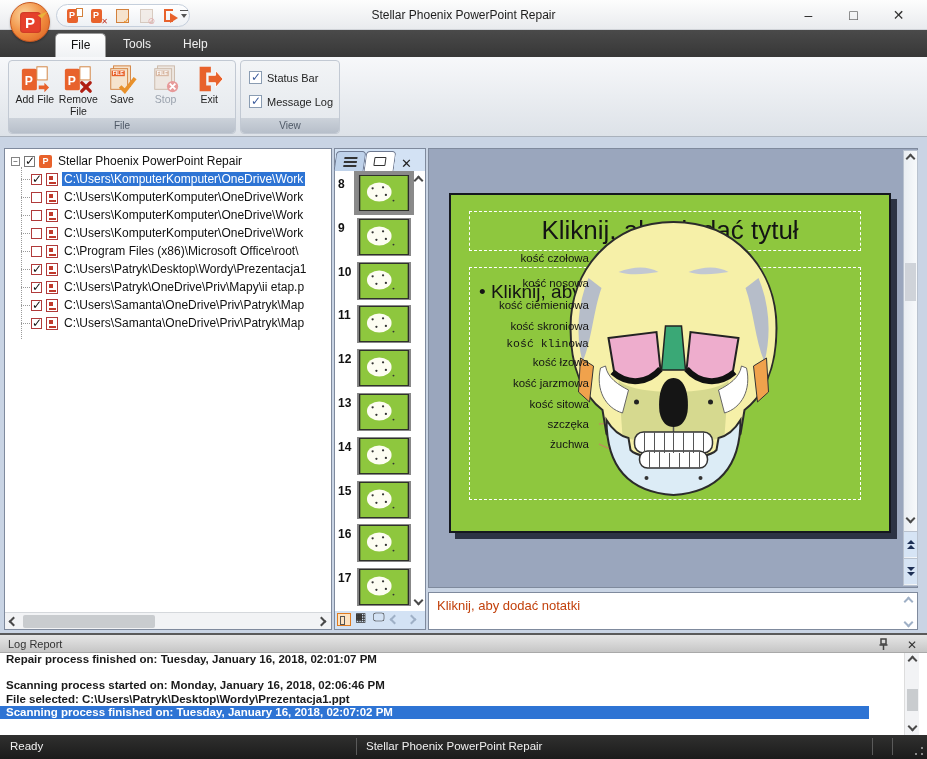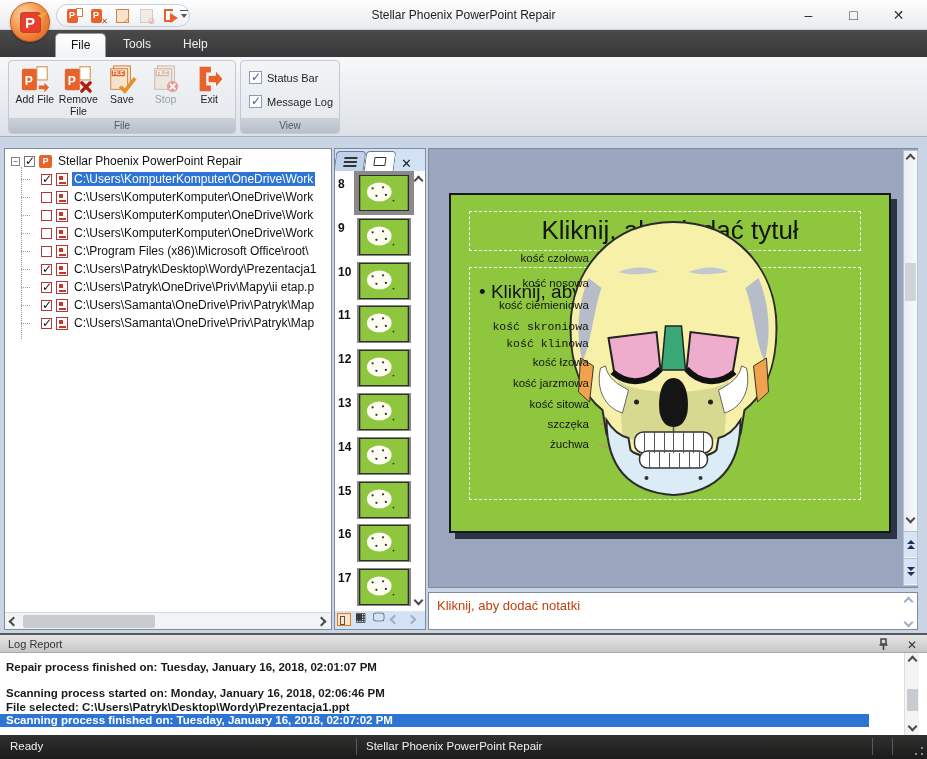--- a/index.html
+++ b/index.html
@@ -47,21 +47,21 @@
   .rbtn.disabled{color:#9aa2ad;}
   .vcheck{position:absolute;left:8px;display:flex;align-items:center;gap:5px;font-size:11px;color:#1f1f1f;}
   .vbox{width:13px;height:13px;background:#fff;border:1px solid #8a9cb2;position:relative;}
   .vbox[data-checked="true"]::after{content:"✓";position:absolute;left:1px;top:-2px;font-size:12px;color:#3a5a9c;font-weight:bold;}
 
   
   #tree-panel{position:absolute;left:4px;top:148px;width:328px;height:482px;background:#fff;border:1px solid #7f8a9d;}
   #tree-rows{position:absolute;left:0;top:0;width:100%;height:462px;overflow:hidden;}
   .tree-row{position:relative;height:18px;display:flex;align-items:center;gap:4px;font-size:12px;color:#111;white-space:nowrap;}
   #tree-root-row{padding-left:6px;}
-  .tree-row.child{padding-left:36px;}
+  .tree-row.child{padding-left:26px;}
   .tree-row.child::before{content:"";position:absolute;left:16px;top:9px;width:9px;border-top:1px dotted #9a9a9a;}
   #tree-vline{position:absolute;left:16px;top:18px;height:172px;border-left:1px dotted #9a9a9a;}
   .expander{width:9px;height:9px;border:1px solid #848484;background:#fff;font-size:8px;line-height:7px;text-align:center;color:#333;flex:none;}
   .cb{width:11px;height:11px;border:1px solid #b03a3a;background:#fff;position:relative;flex:none;}
   .cb.gray{border-color:#777;}
   .cb[data-checked="true"]::after{content:"✓";position:absolute;left:0px;top:-3px;font-size:12px;font-weight:bold;color:#111;}
   .ppt-doc{width:12px;height:13px;border:1px solid #b03a3a;background:#fff;position:relative;flex:none;}
   .ppt-doc::before{content:"";position:absolute;left:2px;top:2px;width:4px;height:4px;background:#c0392b;}
   .ppt-doc::after{content:"";position:absolute;left:2px;top:8px;width:7px;height:2px;background:#c0392b;}
   .root-icon{width:13px;height:13px;background:#e8622c;border-radius:2px;color:#fff;font-size:9px;font-weight:bold;text-align:center;line-height:13px;flex:none;}
@@ -121,21 +121,21 @@
   .dbl-tri{width:0;height:0;border-left:4px solid transparent;border-right:4px solid transparent;}
   .dbl-tri.up{border-bottom:4px solid #1d2f55;}
   .dbl-tri.down{border-top:4px solid #1d2f55;}
   .navbtn{position:absolute;left:0;width:100%;height:26px;background:#d6e4f5;border-top:1px solid #b9c2cf;display:flex;flex-direction:column;align-items:center;justify-content:center;gap:1px;}
 
   
   #log-panel{position:absolute;left:0px;top:633px;width:927px;height:102px;background:#fff;border-top:2px solid #5a5a5a;}
   #log-header{position:absolute;left:0;top:0;width:100%;height:18px;background:linear-gradient(#e6e6e6,#c6c6c6);border-bottom:1px solid #a9a9a9;font-size:11px;color:#333;line-height:18px;padding-left:8px;}
   #log-pin{position:absolute;right:38px;top:3px;width:11px;height:12px;}
   #log-close{position:absolute;right:10px;top:1px;font-size:12px;font-weight:bold;color:#333;}
-  #log-lines{position:absolute;left:0;top:18px;width:869px;height:84px;overflow:hidden;padding-top:8px;}
+  #log-lines{position:absolute;left:0;top:18px;width:869px;height:84px;overflow:hidden;padding-top:0;}
   .log-line{min-height:13.2px;font-size:11.5px;font-weight:bold;color:#1a1a1a;padding-left:6px;white-space:nowrap;line-height:13.2px;}
   .log-line[data-selected="true"]{background:#2e74d4;color:#fff;}
   #log-vscroll{position:absolute;right:8px;top:18px;width:15px;height:84px;background:#f2f3f5;border-left:1px solid #ddd;}
   #lv-thumb{position:absolute;left:2px;top:36px;width:11px;height:22px;background:#c9cccf;}
 
   
   #statusbar{position:absolute;left:0;top:735px;width:927px;height:24px;background:linear-gradient(#30302f,#1b1b1b);color:#f0f0f0;font-size:11.5px;}
   #sb-ready{position:absolute;left:10px;top:5px;}
   #sb-app{position:absolute;left:366px;top:5px;}
   .sb-div{position:absolute;top:3px;height:17px;border-left:1px solid #5a5a5a;}
@@ -548,21 +548,21 @@
       <rect x="91" y="231" width="68" height="17" rx="8" fill="#fff" stroke="#333" stroke-width="1.5"></rect>
       <g stroke="#555" stroke-width="1">
         <path d="M96 212 v20 M106 212 v21 M116 212 v21 M125 212 v21 M135 212 v21 M145 212 v21 M155 212 v20"></path>
         <path d="M101 232 v16 M111 232 v16 M121 233 v15 M131 233 v15 M141 232 v16 M151 232 v16"></path>
       </g>
     </svg>
 
     <span class="slbl" style="top:57px;">kość czołowa</span>
     <span class="slbl" style="top:82px;">kość nosowa</span>
     <span class="slbl" style="top:104px;">kość ciemieniowa</span>
-    <span class="slbl" style="top:125px;font-family:Liberation Mono, monospace;">kość skroniowa</span>
+    <span class="slbl" style="top:125px;">kość skroniowa</span>
     <span class="slbl" style="top:142px;font-family:Liberation Mono, monospace;">kość klinowa</span>
     <span class="slbl" style="top:161px;">kość łzowa</span>
     <span class="slbl" style="top:182px;">kość jarzmowa</span>
     <span class="slbl" style="top:203px;">kość sitowa</span>
     <span class="slbl" style="top:223px;">szczęka</span>
     <span class="slbl" style="top:243px;">żuchwa</span>
   </div>
 </div>
 
 <div id="preview-vscroll">

